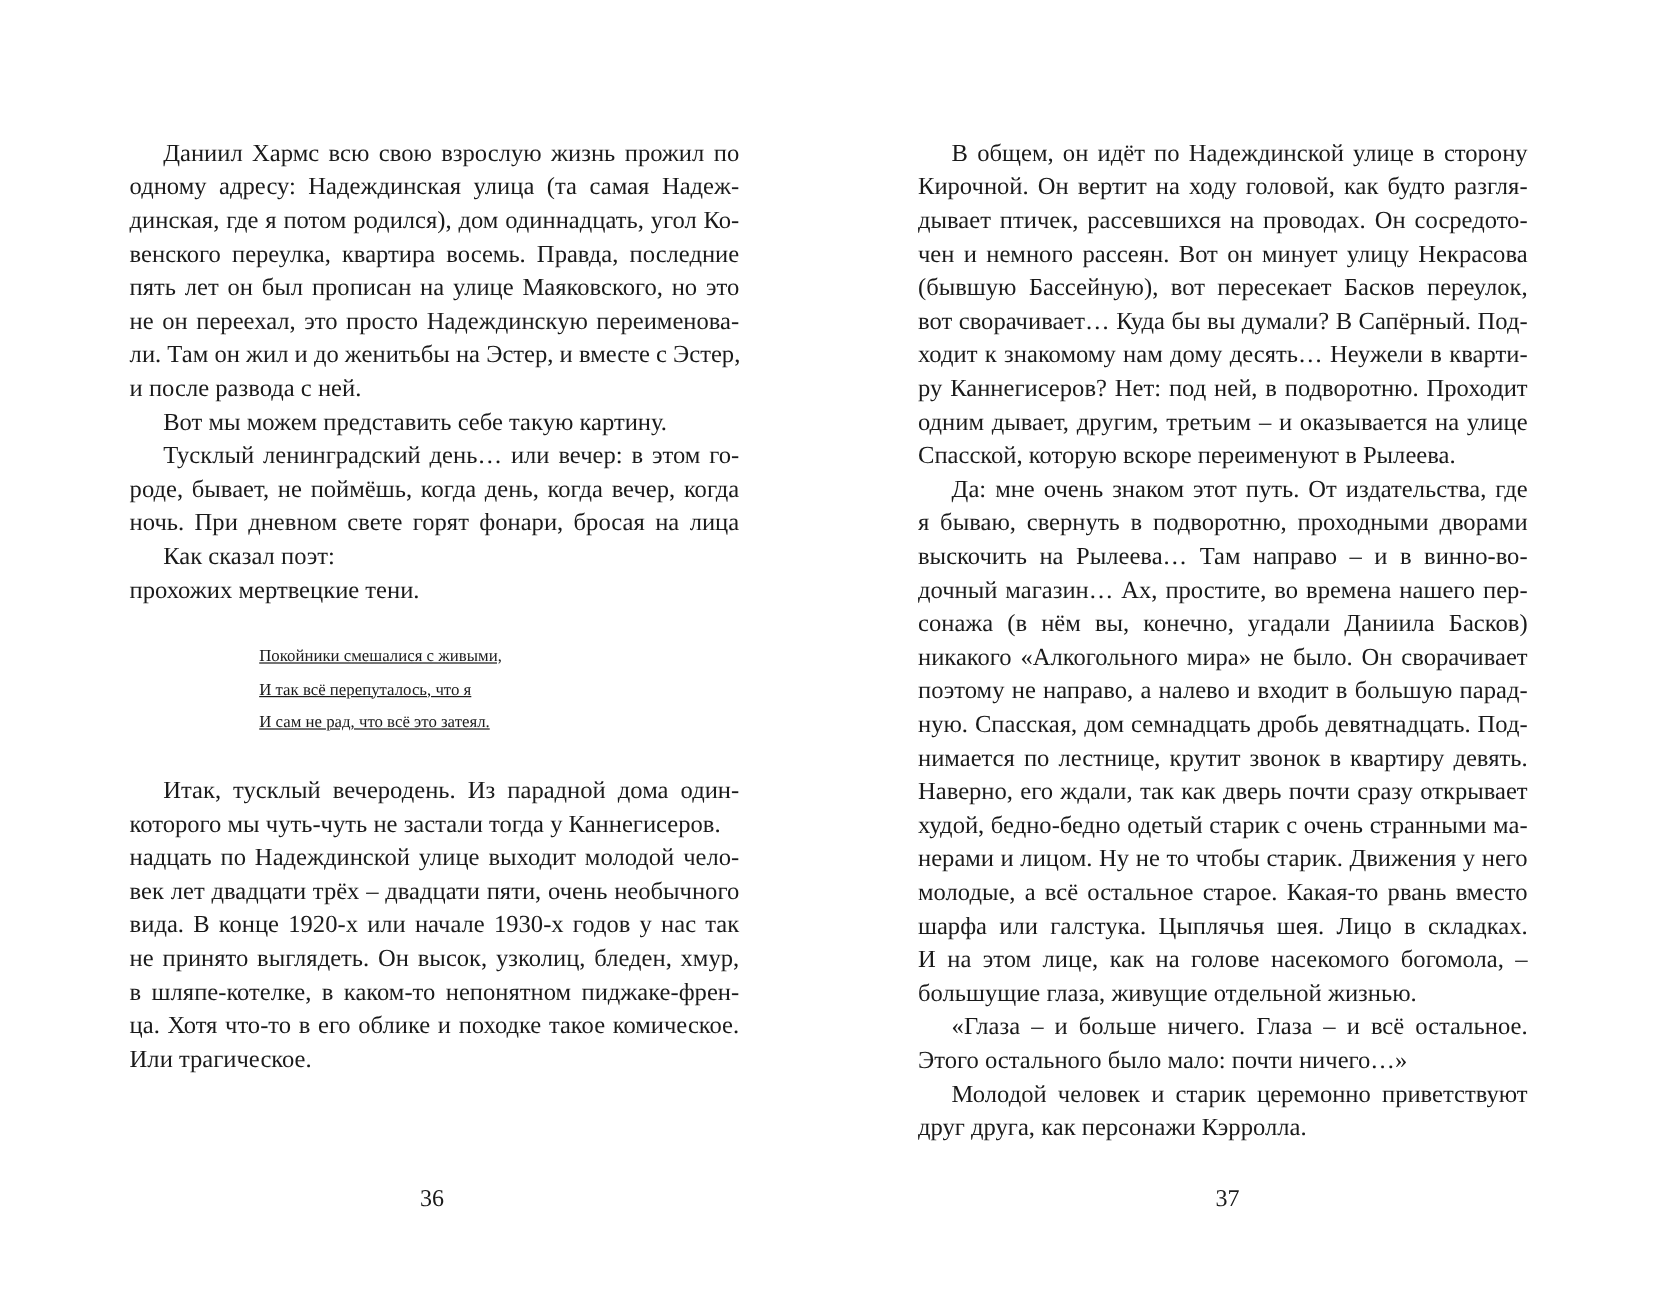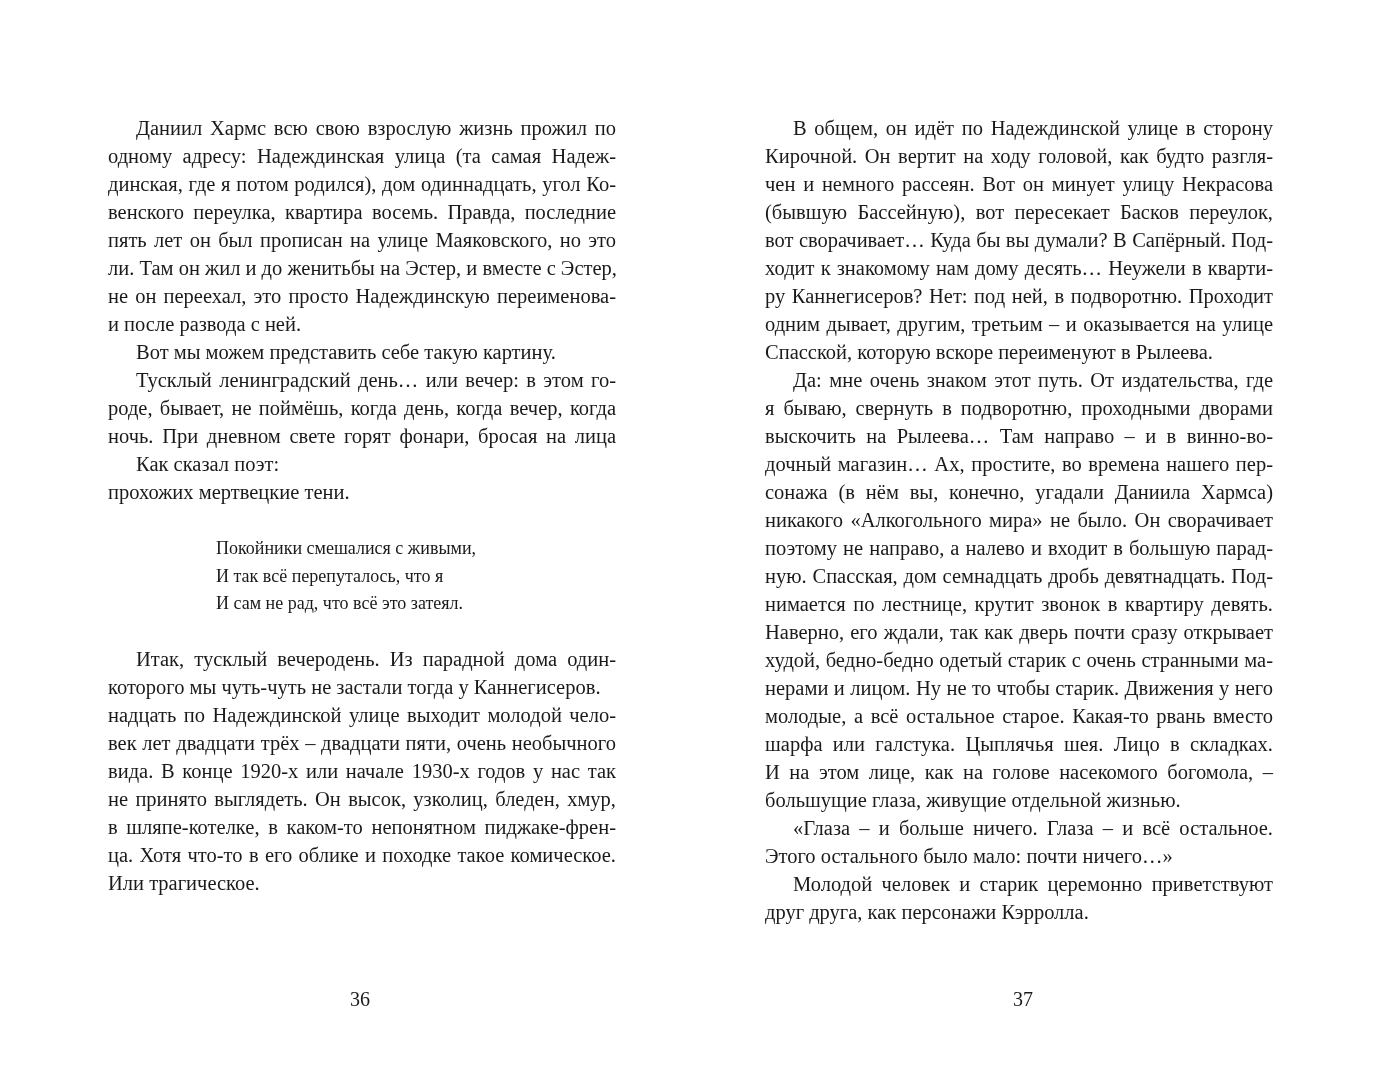--- a/index.html
+++ b/index.html
@@ -8,38 +8,38 @@
   .page { position:absolute; top:0; height:956px;margin-top:18px; }
   .page.left { left:0; width:693px; }
   .page.right { left:693px; width:694px; }
   .text { position:absolute; top:96px; width:508px; font-size:20.5px; line-height:28px; }
   .left .text { left:108px; }
   .right .text { left:72px; }
   .ln { display:block; height:28px; white-space:nowrap; text-align:justify; text-align-last:justify; overflow:visible; }
   .ln.last { text-align-last:left; }
   .ln.ind { padding-left:28px; }
   .poem { margin-top:28px; margin-bottom:28px; padding-left:108px; }
-  .poem .ln { font-size:18px; height:27.5px; text-align-last:left; }
+  .poem .ln { font-size:14px; height:27.5px; text-align-last:left;text-decoration:underline; }
   .pnum { position:absolute; top:970px; font-size:20px; }
   .left .pnum { left:350px; }
   .right .pnum { left:320px; }
 </style>
 </head>
 <body>
 
 <div class="page left">
   <div class="text">
     <div id="lb1">
         <span class="ln ind">Даниил Хармс всю свою взрослую жизнь прожил по</span>
         <span class="ln">одному адресу: Надеждинская улица (та самая Надеж-</span>
         <span class="ln">динская, где я потом родился), дом одиннадцать, угол Ко-</span>
         <span class="ln">венского переулка, квартира восемь. Правда, последние</span>
         <span class="ln">пять лет он был прописан на улице Маяковского, но это</span>
+        <span class="ln">не он переехал, это просто Надеждинскую переименова-</span>
         <span class="ln">ли. Там он жил и до женитьбы на Эстер, и вместе с Эстер,</span>
-        <span class="ln">не он переехал, это просто Надеждинскую переименова-</span>
         <span class="ln last">и после развода с ней.</span>
         <span class="ln ind last">Вот мы можем представить себе такую картину.</span>
         <span class="ln ind">Тусклый ленинградский день… или вечер: в этом го-</span>
         <span class="ln">роде, бывает, не поймёшь, когда день, когда вечер, когда</span>
         <span class="ln">ночь. При дневном свете горят фонари, бросая на лица</span>
         <span class="ln ind last">Как сказал поэт:</span>
         <span class="ln last">прохожих мертвецкие тени.</span>
       </div>
     <div class="poem" id="lpoem">
         <span class="ln">Покойники смешалися с живыми,</span>
@@ -59,32 +59,33 @@
       </div>
   </div>
   <div class="pnum">36</div>
 </div>
 
 <div class="page right">
   <div class="text">
     <div id="rb">
         <span class="ln ind">В общем, он идёт по Надеждинской улице в сторону</span>
         <span class="ln">Кирочной. Он вертит на ходу головой, как будто разгля-</span>
+        <span class="ln">дывает птичек, рассевшихся на проводах. Он сосредото-</span>
         <span class="ln">чен и немного рассеян. Вот он минует улицу Некрасова</span>
         <span class="ln">(бывшую Бассейную), вот пересекает Басков переулок,</span>
         <span class="ln">вот сворачивает… Куда бы вы думали? В Сапёрный. Под-</span>
         <span class="ln">ходит к знакомому нам дому десять… Неужели в кварти-</span>
         <span class="ln">ру Каннегисеров? Нет: под ней, в подворотню. Проходит</span>
         <span class="ln">одним дывает, другим, третьим – и оказывается на улице</span>
         <span class="ln last">Спасской, которую вскоре переименуют в Рылеева.</span>
         <span class="ln ind">Да: мне очень знаком этот путь. От издательства, где</span>
         <span class="ln">я бываю, свернуть в подворотню, проходными дворами</span>
         <span class="ln">выскочить на Рылеева… Там направо – и в винно-во-</span>
         <span class="ln">дочный магазин… Ах, простите, во времена нашего пер-</span>
-        <span class="ln">сонажа (в нём вы, конечно, угадали Даниила Хармса)</span>
+        <span class="ln">сонажа (в нём вы, конечно, угадали Даниила Басков)</span>
         <span class="ln">никакого «Алкогольного мира» не было. Он сворачивает</span>
         <span class="ln">поэтому не направо, а налево и входит в большую парад-</span>
         <span class="ln">ную. Спасская, дом семнадцать дробь девятнадцать. Под-</span>
         <span class="ln">нимается по лестнице, крутит звонок в квартиру девять.</span>
         <span class="ln">Наверно, его ждали, так как дверь почти сразу открывает</span>
         <span class="ln">худой, бедно-бедно одетый старик с очень странными ма-</span>
         <span class="ln">нерами и лицом. Ну не то чтобы старик. Движения у него</span>
         <span class="ln">молодые, а всё остальное старое. Какая-то рвань вместо</span>
         <span class="ln">шарфа или галстука. Цыплячья шея. Лицо в складках.</span>
         <span class="ln">И на этом лице, как на голове насекомого богомола, –</span>

